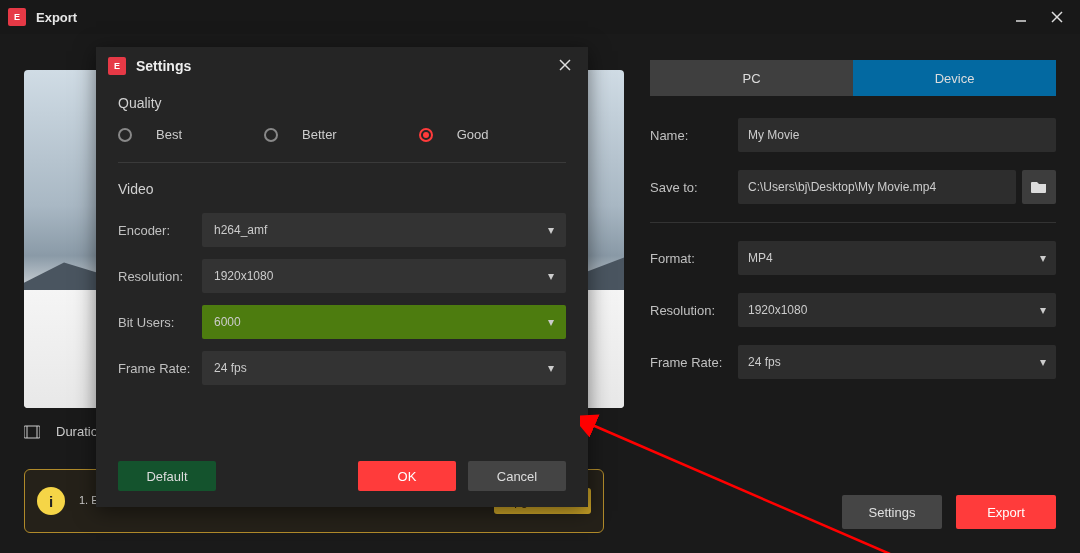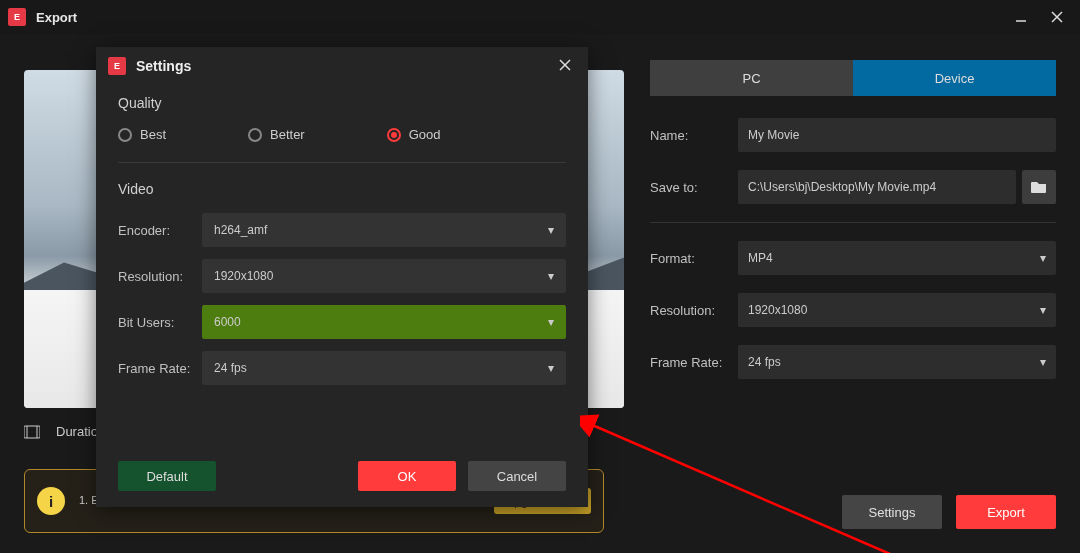--- a/index.html
+++ b/index.html
@@ -43,21 +43,21 @@
 .big-btn.export { background:#ff3b3b; color:#fff; }
 
 .dialog { position:absolute; left:96px; top:13px; width:492px; height:460px; background:#252525; box-shadow:0 4px 20px rgba(0,0,0,0.5); }
 .dialog-header { height:38px; display:flex; align-items:center; padding:0 12px; }
 .dlg-logo { width:18px; height:18px; background:#e63946; border-radius:2px; margin-right:10px; display:flex; align-items:center; justify-content:center; color:#fff; font-size:9px; font-weight:bold; }
 .dialog-title { flex:1; color:#eee; font-size:14px; font-weight:bold; }
 .dialog-close { color:#ddd; font-size:18px; cursor:pointer; padding:0 4px; }
 .dialog-body { padding:6px 22px 0 22px; }
 .section-label { font-size:14px; color:#d0d0d0; margin:4px 0 16px 0; }
 .radio-row { display:flex; gap:82px; margin-bottom:20px; }
-.radio-opt { display:flex; align-items:center; gap:8px; cursor:pointer; font-size:13px; color:#ccc; }
+.radio-opt { display:flex; align-items:center; gap:24px; cursor:pointer; font-size:13px; color:#ccc; }
 .radio-outer { width:14px; height:14px; border:2px solid #888; border-radius:50%; display:flex; align-items:center; justify-content:center; }
 .radio-outer.sel { border-color:#ff3b3b; }
 .radio-inner { width:6px; height:6px; background:#ff3b3b; border-radius:50%; }
 .divider-d { height:1px; background:#3a3a3a; margin:0 0 18px 0; }
 .dlg-form-row { display:flex; align-items:center; margin-bottom:12px; }
 .dlg-label { width:84px; font-size:13px; color:#c0c0c0; }
 .dlg-select { flex:1; height:34px; background:#333; border-radius:2px; padding:0 12px; display:flex; align-items:center; justify-content:space-between; font-size:12px; color:#ccc; cursor:pointer; }
 .dlg-select.hl { background:#4d7c0f; }
 .dialog-footer { position:absolute; bottom:16px; left:22px; right:22px; display:flex; align-items:center; }
 .dlg-btn { width:98px; height:30px; display:flex; align-items:center; justify-content:center; font-size:13px; cursor:pointer; border-radius:2px; }

